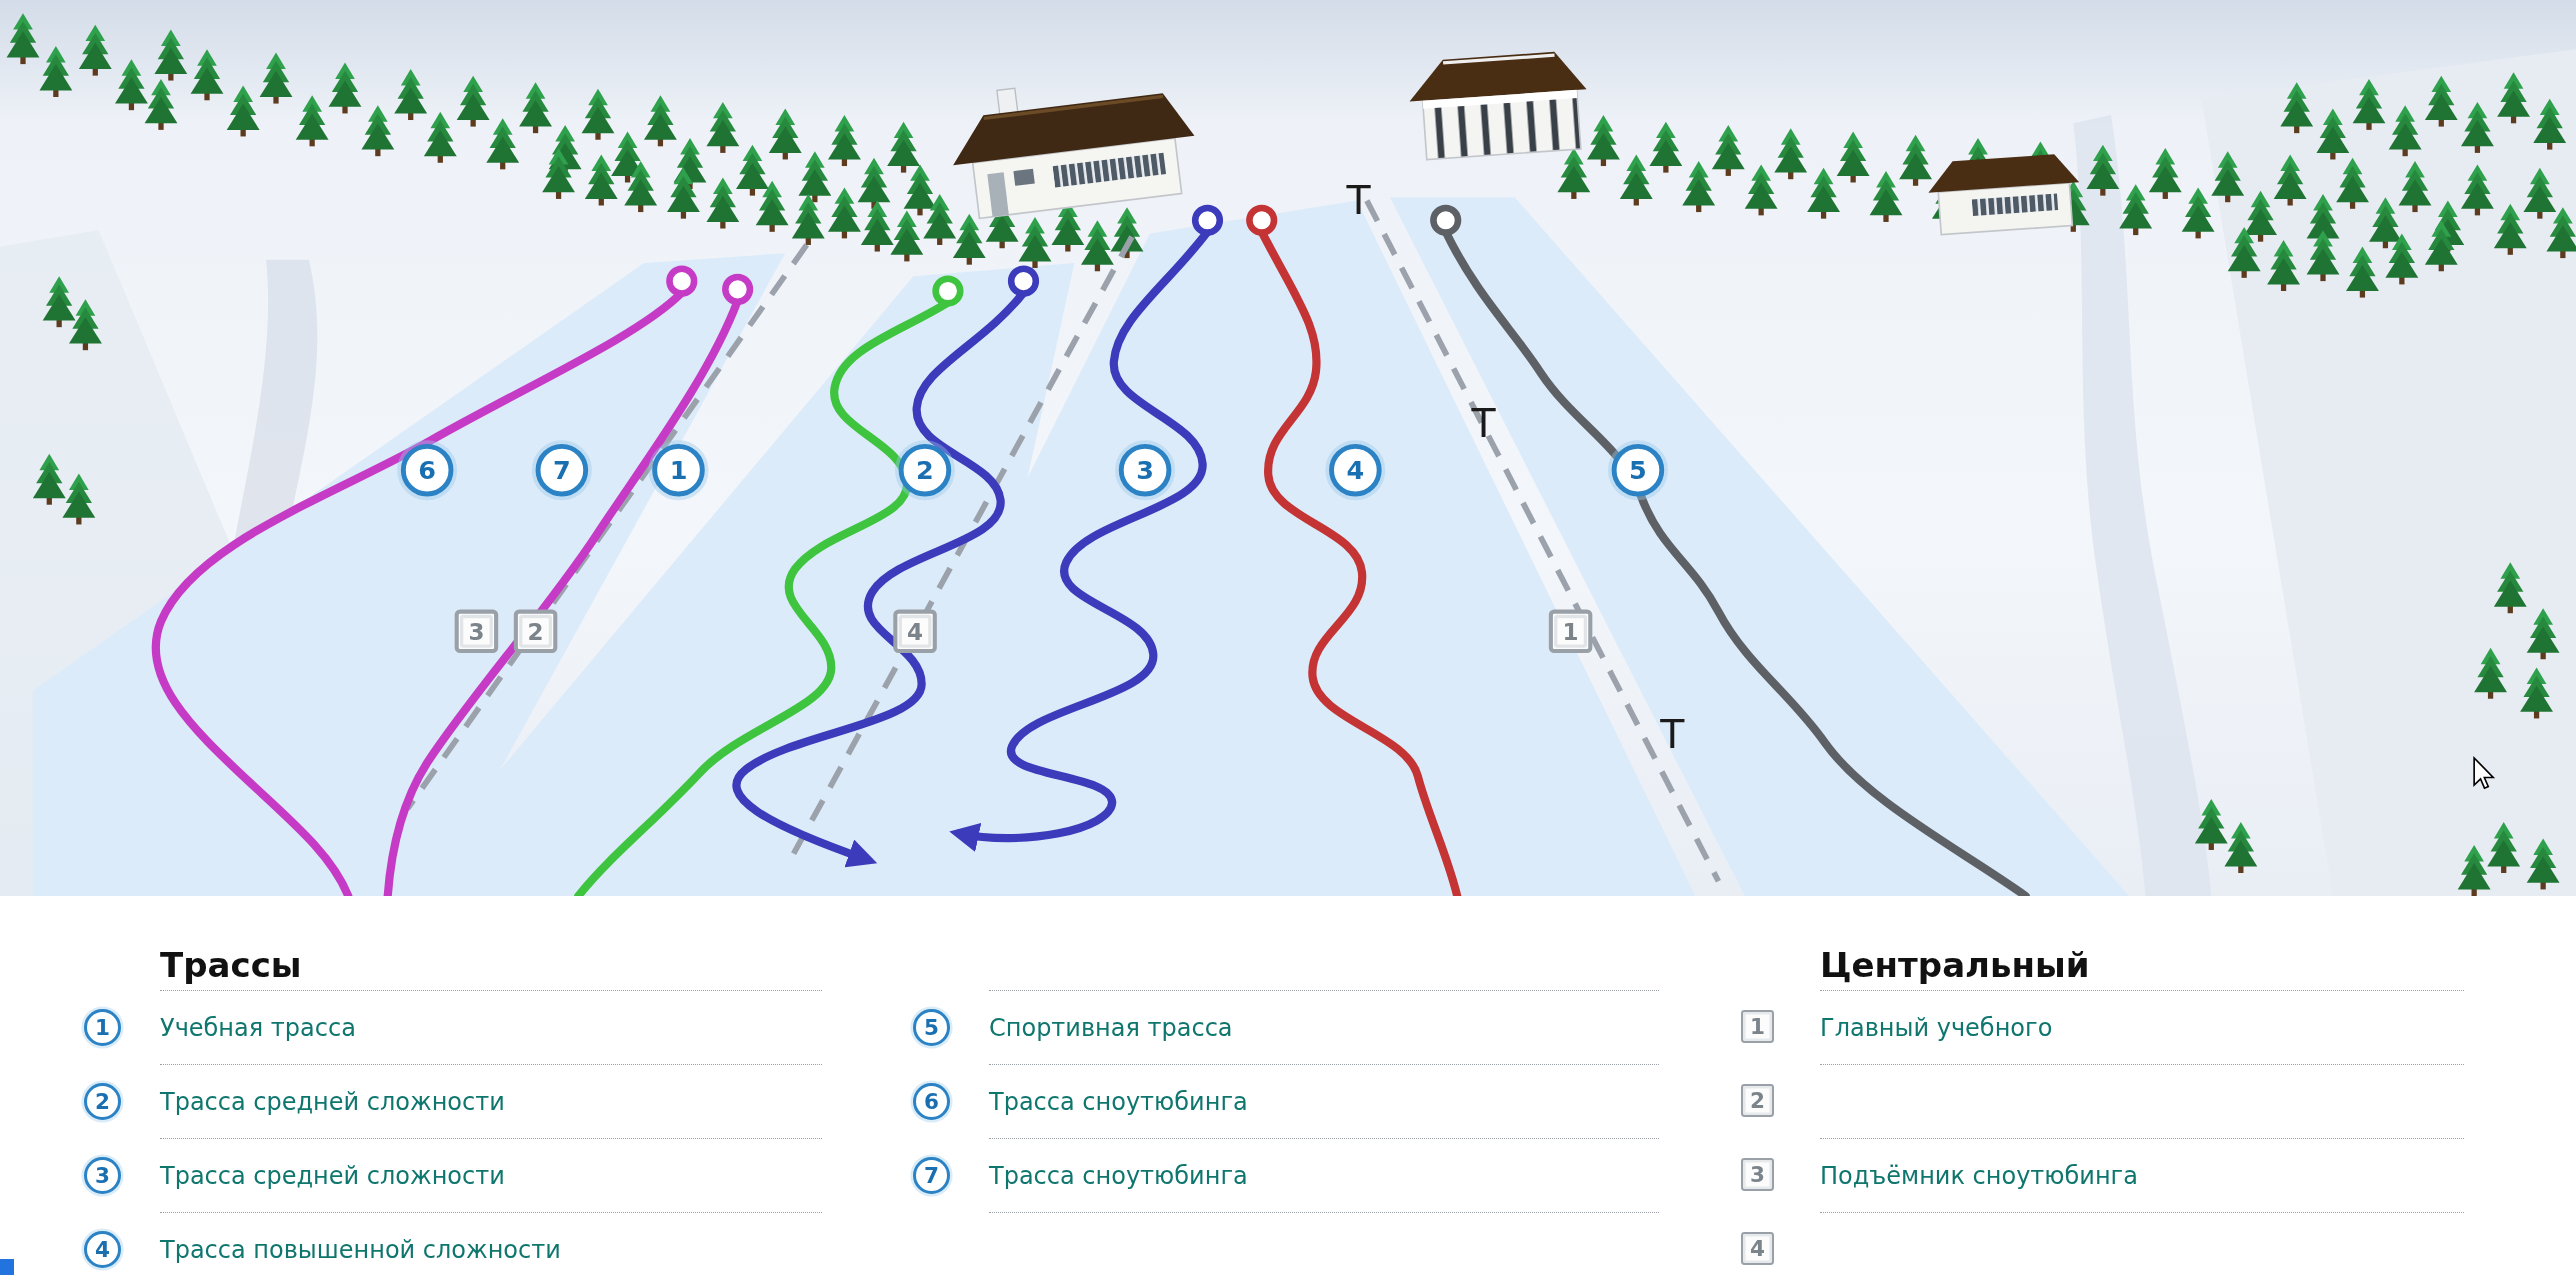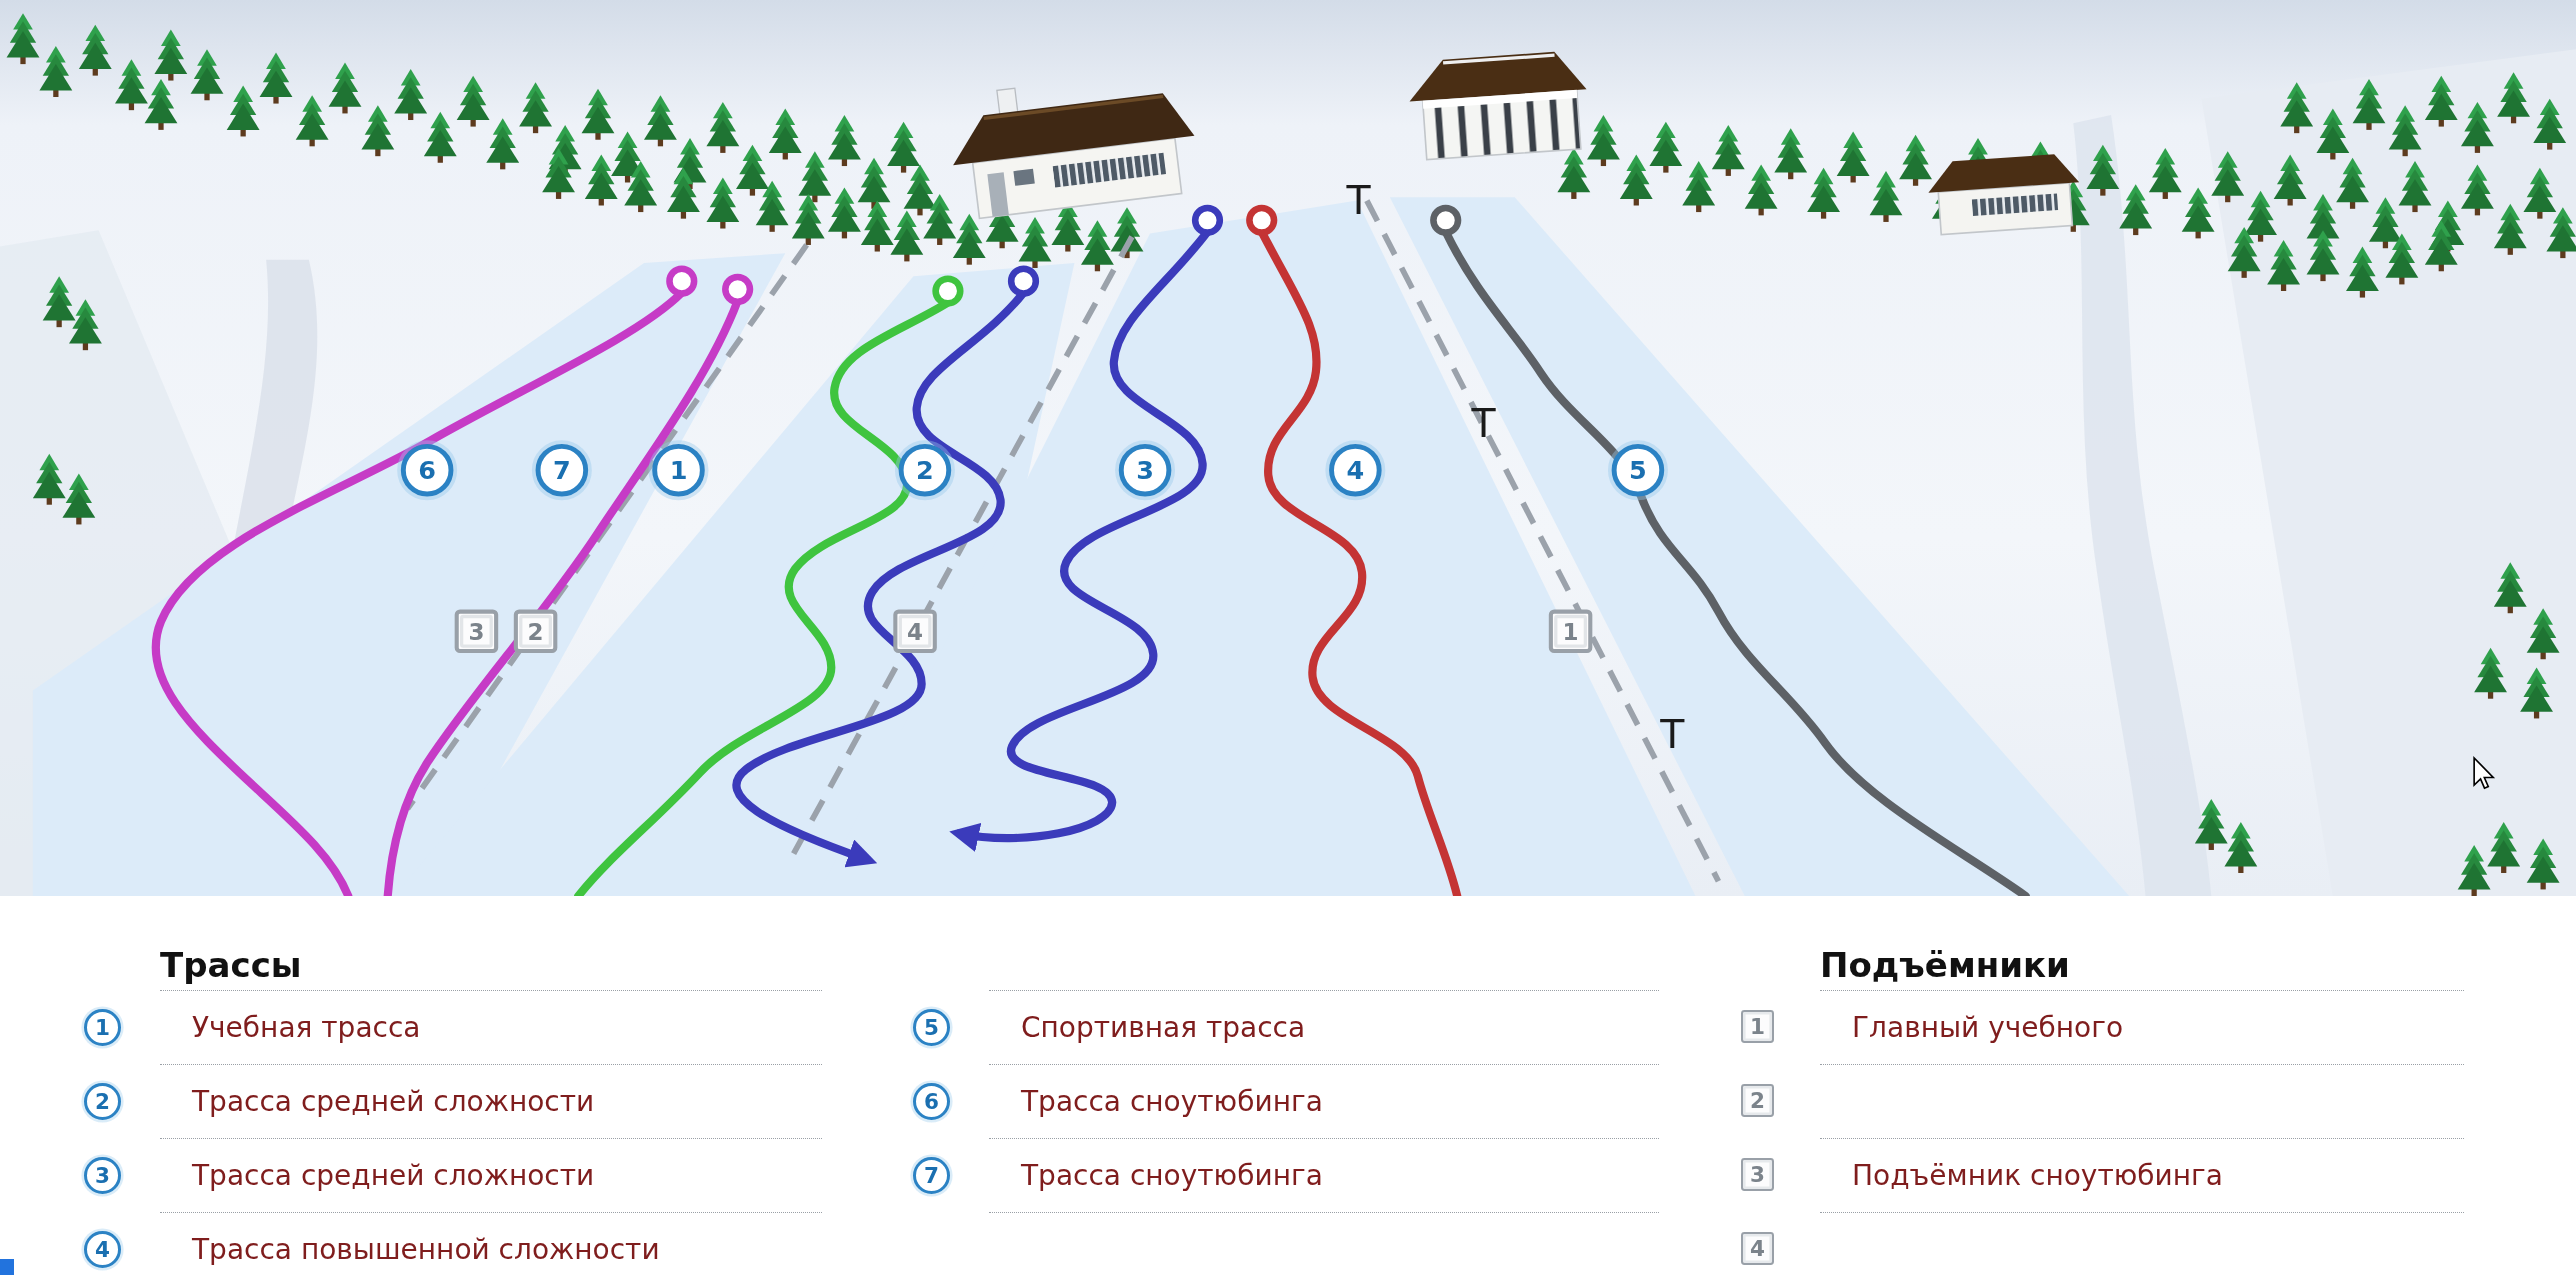--- a/index.html
+++ b/index.html
@@ -9,21 +9,21 @@
   #map-wrap{position:absolute;left:0;top:0;width:2576px;height:896px;}
   #map-svg{display:block;width:2576px;height:896px;}
   
   .legend{position:absolute;left:0;top:896px;width:2152px;height:380px;background:#ffffff;}
   .legend-col{position:absolute;top:0;padding-top:48px;}
   .legend-header{height:46px;line-height:43px;font-size:34px;font-weight:bold;color:#111;
                  border-bottom:1.7px dotted #9aa0a6;}
   .legend-header.spacer{color:transparent;}
   .legend-row{position:relative;height:73px;display:flex;align-items:center;
               border-bottom:1.7px dotted #9aa0a6;}
-  .legend-row .label{font-size:28px;color:#7f1d1d;margin-left:32px;}
+  .legend-row .label{font-size:24px;color:#0f766e;}
   .cbadge{position:absolute;left:-76px;top:50%;margin-top:-19px;width:31px;height:31px;
           border:3.4px solid #2b82c4;border-radius:50%;background:#fff;
           box-shadow:0 0 0 2.6px rgba(150,200,235,.35);
           color:#1a6fb0;font-weight:bold;font-size:21.5px;line-height:31px;text-align:center;}
   .sbadge{position:absolute;left:-79px;top:50%;margin-top:-18px;width:29px;height:29px;
           border:2.6px solid #99a0a8;border-radius:3.4px;background:#fcfcfd;
           box-shadow:inset 0 0 0 2.6px #e6e9ec;
           color:#7b838b;font-weight:bold;font-size:21.5px;line-height:29px;text-align:center;}
   .blue-fragment{position:absolute;left:0;bottom:0;width:13.7px;height:17px;background:#2273dd;}
 </style>
@@ -336,21 +336,21 @@
         <span class="cbadge">6</span>
         <span class="label">Трасса сноутюбинга</span>
       </div>
       <div class="legend-row">
         <span class="cbadge">7</span>
         <span class="label">Трасса сноутюбинга</span>
       </div>
     </div>
 
     <div class="legend-col" style="left:1820px;width:644px">
-      <div class="legend-header">Подъёмники</div>
+      <div class="legend-header">Центральный</div>
       <div class="legend-row">
         <span class="sbadge">1</span>
         <span class="label">Главный учебного</span>
       </div>
       <div class="legend-row">
         <span class="sbadge">2</span>
       </div>
       <div class="legend-row">
         <span class="sbadge">3</span>
         <span class="label">Подъёмник сноутюбинга</span>

